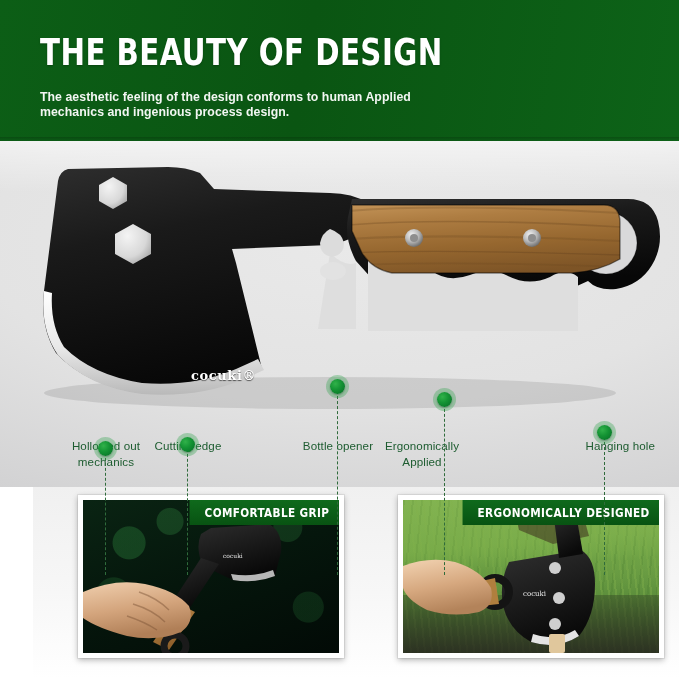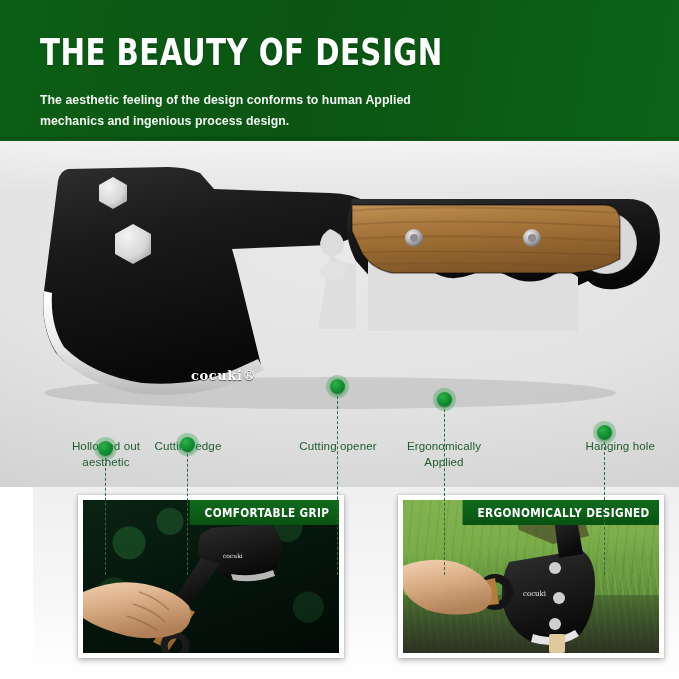--- a/index.html
+++ b/index.html
@@ -24,21 +24,21 @@
     position:absolute; left:40px; top:33px;
     color:#ffffff; font-size:37px; line-height:40px;
     font-weight:700; letter-spacing:.5px;
     font-family:"DejaVu Sans Condensed","Liberation Sans Narrow","Liberation Sans", sans-serif;
     transform:scaleX(.88); transform-origin:left center;
     text-shadow:0 1px 2px rgba(0,0,0,.25);
     white-space:nowrap;
   }
   .subtitle {
     position:absolute; left:40px; top:90px; width:430px;
-    color:#f2f6f2; font-size:12.3px; line-height:21px; font-weight:600;
+    color:#f2f6f2; font-size:12.3px; line-height:15px; font-weight:600;
     letter-spacing:.05px;
   }
 
   
   .stage {
     position:absolute; left:0; top:141px; width:679px; height:346px;
     background:
       radial-gradient(130% 105% at 52% 30%, #e9e9e9 0%, #e3e3e3 42%, #d2d2d3 78%, #c6c6c8 100%);
   }
   .stage-top-sheen{
@@ -290,32 +290,32 @@
       <div class="marker" style="left:437px; top:251px;"></div>
       <div class="leader" style="left:444px; top:263px; height:171px;"></div>
 
       <div class="marker" style="left:597px; top:284px;"></div>
       <div class="leader" style="left:604px; top:296px; height:138px;"></div>
     </div>
 
     <div class="labels">
       <div class="clabel" style="left:47px; top:297px; width:118px;">
         <div>Hollowed out</div>
-        <div>aesthetic</div>
+        <div>mechanics</div>
       </div>
 
       <div class="clabel" style="left:142px; top:297px; width:92px;">
         <div>Cutting edge</div>
       </div>
 
       <div class="clabel" style="left:288px; top:297px; width:100px;">
-        <div>Cutting opener</div>
-      </div>
-
-      <div class="clabel" style="left:392px; top:297px; width:104px;">
+        <div>Bottle opener</div>
+      </div>
+
+      <div class="clabel" style="left:370px; top:297px; width:104px;">
         <div>Ergonomically</div>
         <div>Applied</div>
       </div>
 
       <div class="clabel" style="left:553px; top:297px; width:102px;text-align:right;">
         <div>Hanging hole</div>
       </div>
     </div>
   </div>
 

